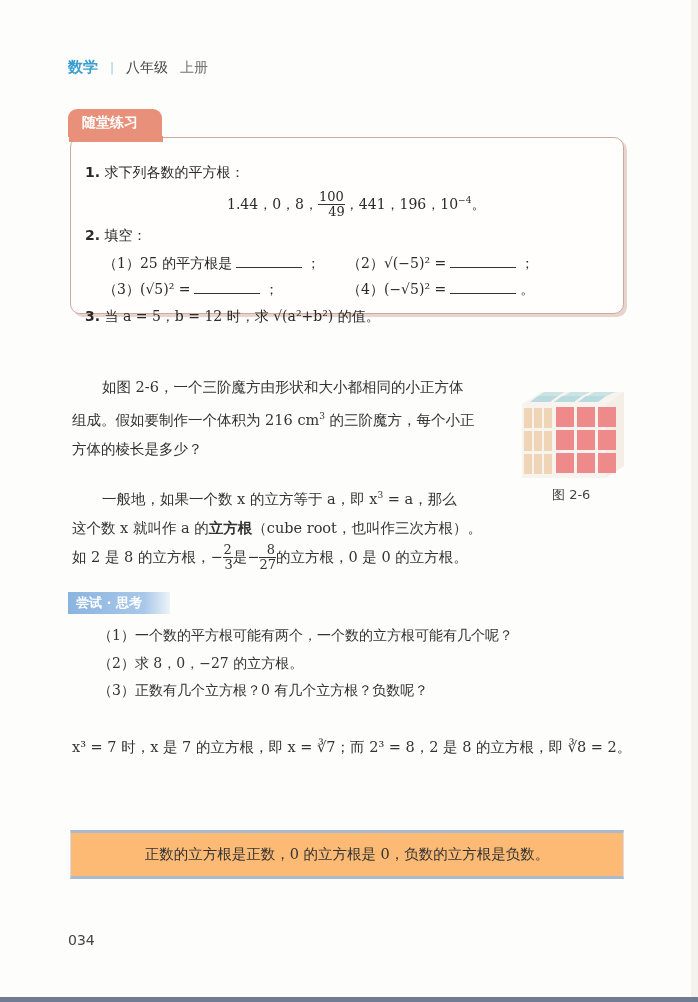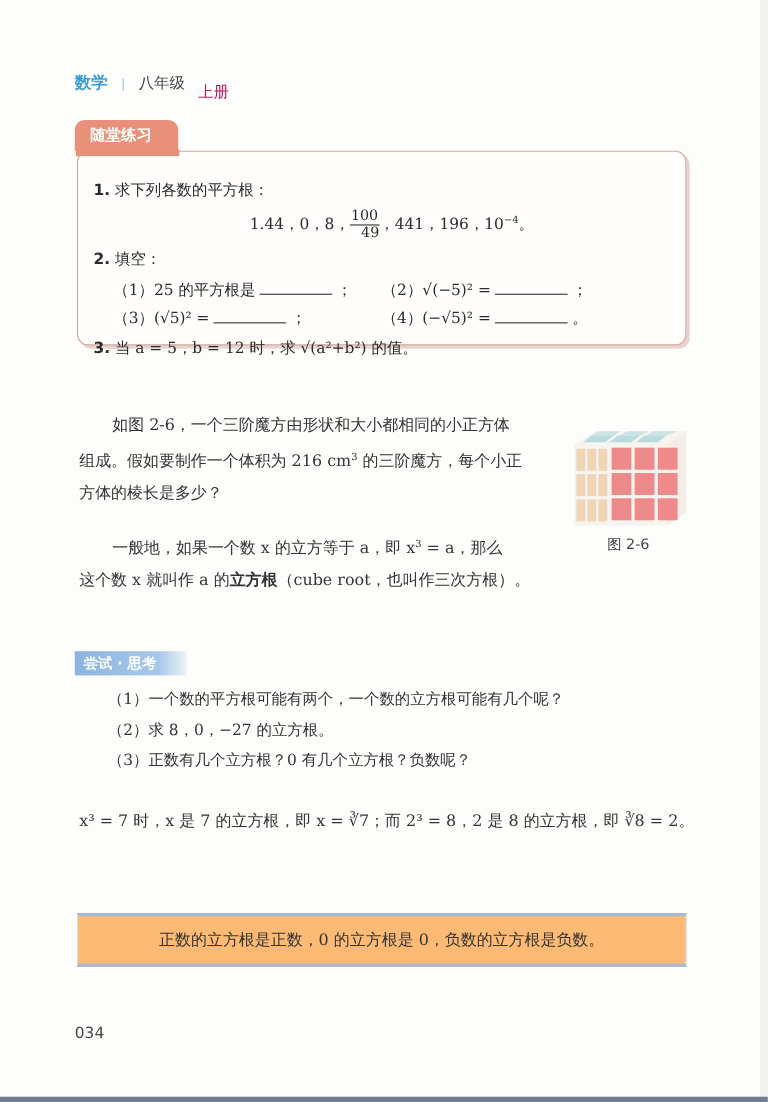--- a/index.html
+++ b/index.html
@@ -7,21 +7,21 @@
     width:698px; height:1002px; position:relative; overflow:hidden;
     background:#fdfdfb;
     font-family:"DejaVu Serif", "Liberation Serif", serif;
     color:#2a2a2a;
   }
   .abs { position:absolute; }
   .header { left:68px; top:58px; font-family:"DejaVu Sans","Liberation Sans",sans-serif; font-size:14px; display:flex; align-items:center; }
   .header .subject { color:#3a9fd0; font-weight:bold; font-size:15px; }
   .header .sep { color:#9cc6de; margin:0 12px; font-size:12px; }
   .header .grade { color:#444; }
-  .header .vol { color:#be185d; margin-left:12px;margin-top:17px; }
+  .header .vol { color:#737373; margin-left:12px; }
 
   .practice-tab {
     left:68px; top:109px; width:94px; height:28px;
     background:#e8907a; border-radius:9px 9px 0 0;
     color:#fff; font-family:"DejaVu Sans","Liberation Sans",sans-serif; font-weight:bold; font-size:14px;
     display:flex; align-items:center; padding-left:14px; box-sizing:border-box;
   }
   .practice-box {
     left:70px; top:137px; width:554px; height:177px;
     border:1.5px solid #cfa9a0; border-radius:10px; box-sizing:border-box;
@@ -150,20 +150,21 @@
     <rect x="36" y="63" width="18" height="20"></rect>
       <rect x="57" y="63" width="18" height="20"></rect>
       <rect x="78" y="63" width="18" height="20"></rect>
   </g>
 </svg>
 <div class="abs fig-cap">图 2-6</div>
 
 <div class="para" style="left:72px; top:481px; width:440px;">
   <div style="padding-left:30px;"><span>一般地，如果一个数 x 的立方等于 a，即 x</span><sup>3</sup><span> = a，那么</span></div>
   <div><span>这个数 x 就叫作 a 的</span><span class="bold">立方根</span><span>（cube root，也叫作三次方根）。</span></div>
+  <div><span>如 2 是 8 的立方根，−</span><span class="frac"><span class="num">2</span><span class="den">3</span></span><span>是−</span><span class="frac"><span class="num">8</span><span class="den">27</span></span><span>的立方根，0 是 0 的立方根。</span></div>
 </div>
 
 <div class="abs think-tab">
   <span>尝试 · 思考</span>
 </div>
 <div class="think-item" style="top:627px;">（1）一个数的平方根可能有两个，一个数的立方根可能有几个呢？</div>
 <div class="think-item" style="top:655px;">（2）求 8，0，−27 的立方根。</div>
 <div class="think-item" style="top:682px;">（3）正数有几个立方根？0 有几个立方根？负数呢？</div>
 
 <div class="para" style="left:72px; top:733px; width:560px;">

